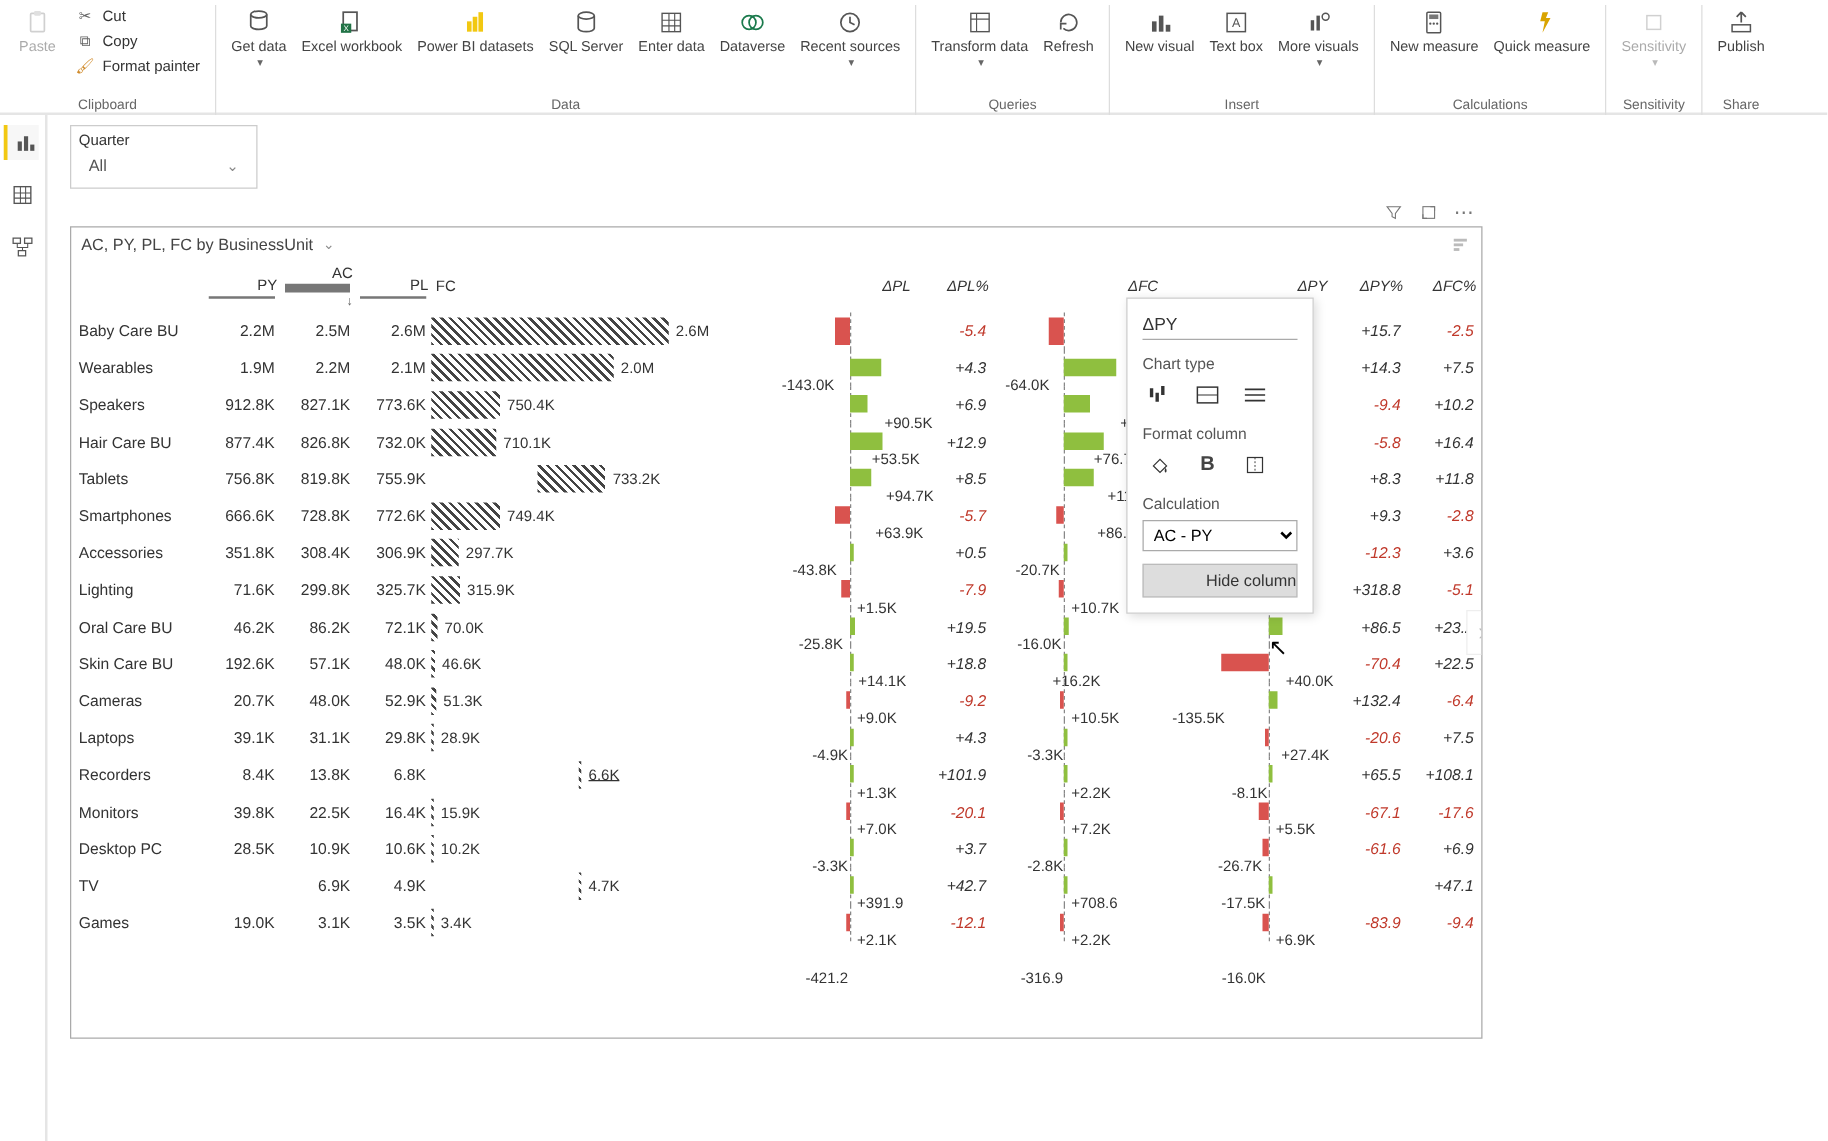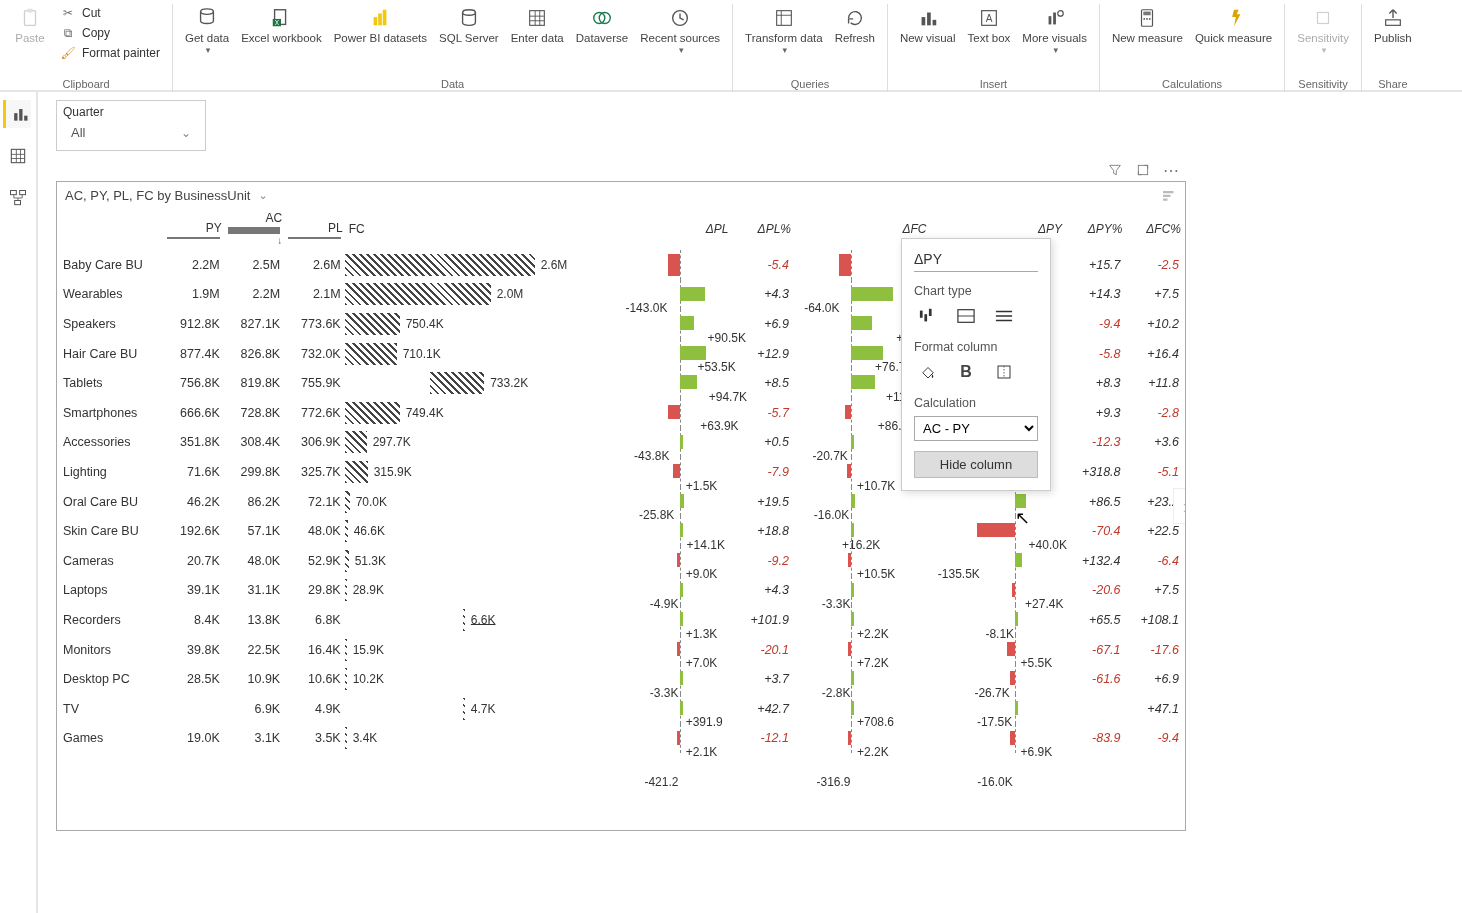--- a/index.html
+++ b/index.html
@@ -120,21 +120,21 @@
     font-style:normal; color:#333; outline:none;
   }
   .popup .section-label { font-size:12.5px; color:#555; margin:12px 0 6px 0;}
   .popup .icon-row { display:flex; gap:10px; }
   .popup .icon-row .pbtn {
     width:28px; height:24px; display:flex; align-items:center; justify-content:center;
     cursor:pointer; color:#444;
   }
   .popup select { width:100%; font-size:13px; padding:3px 4px; border:1px solid #aaa; background:#fff;}
   .popup .hidebtn {
-    margin-top:10px; width:100%; text-align:center; background:#ddd; border:1px solid #bbb;
+    margin-top:10px; width:100%; text-align:right; background:#ddd; border:1px solid #bbb;
     padding:5px 0; font-size:13px; cursor:pointer;
   }
   .cursor-img {
     position:absolute; left:958px; top:325px; font-size:18px; color:#000; z-index:6;
   }
 
   
   col.c-lbl { width:100px;}
   col.c-num { width:58px;}
   col.c-fc  { width:258px;}

